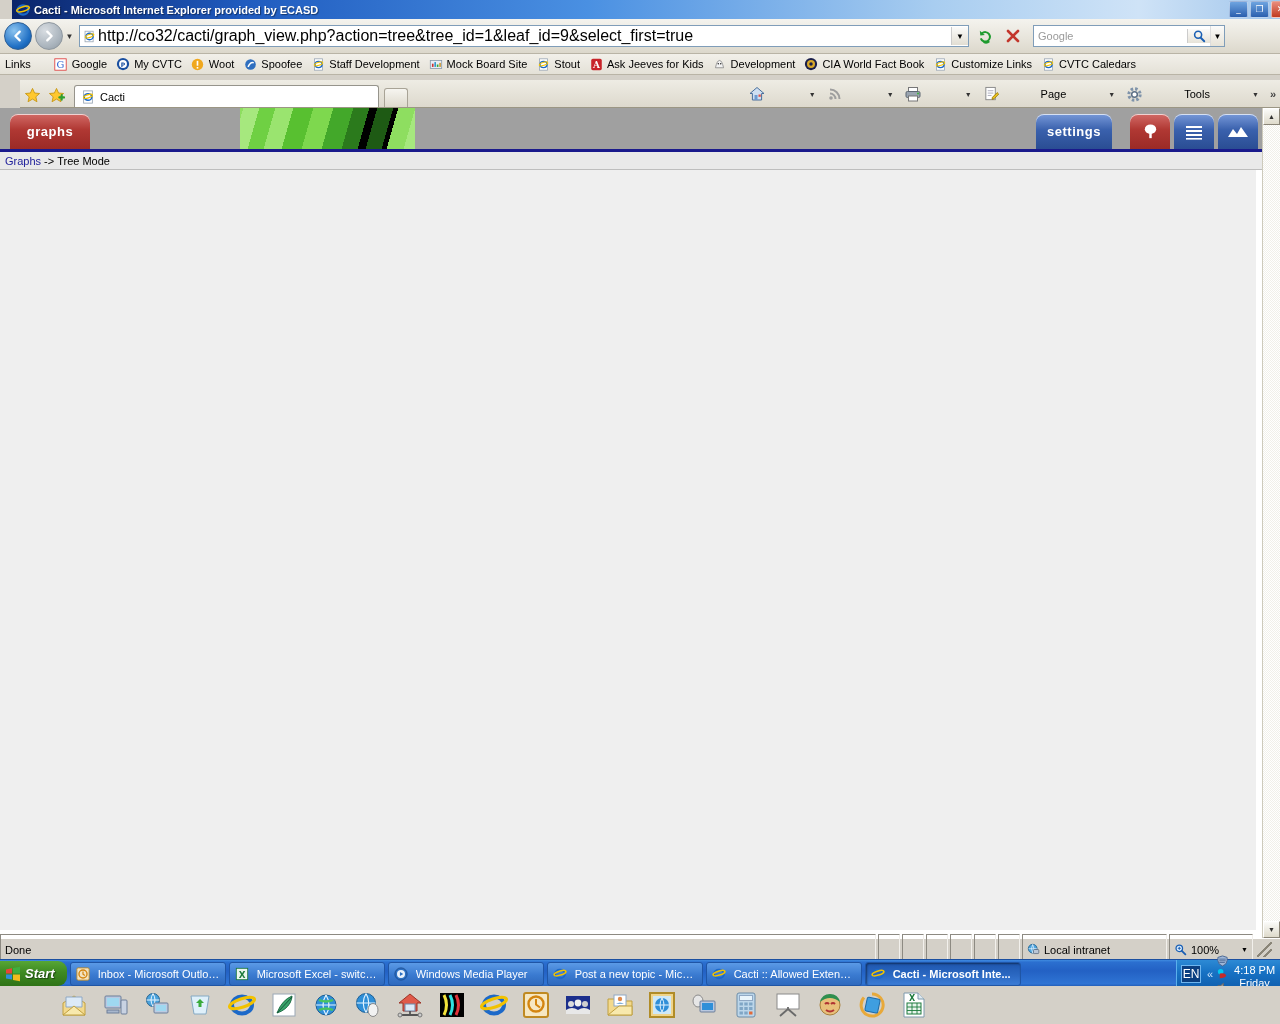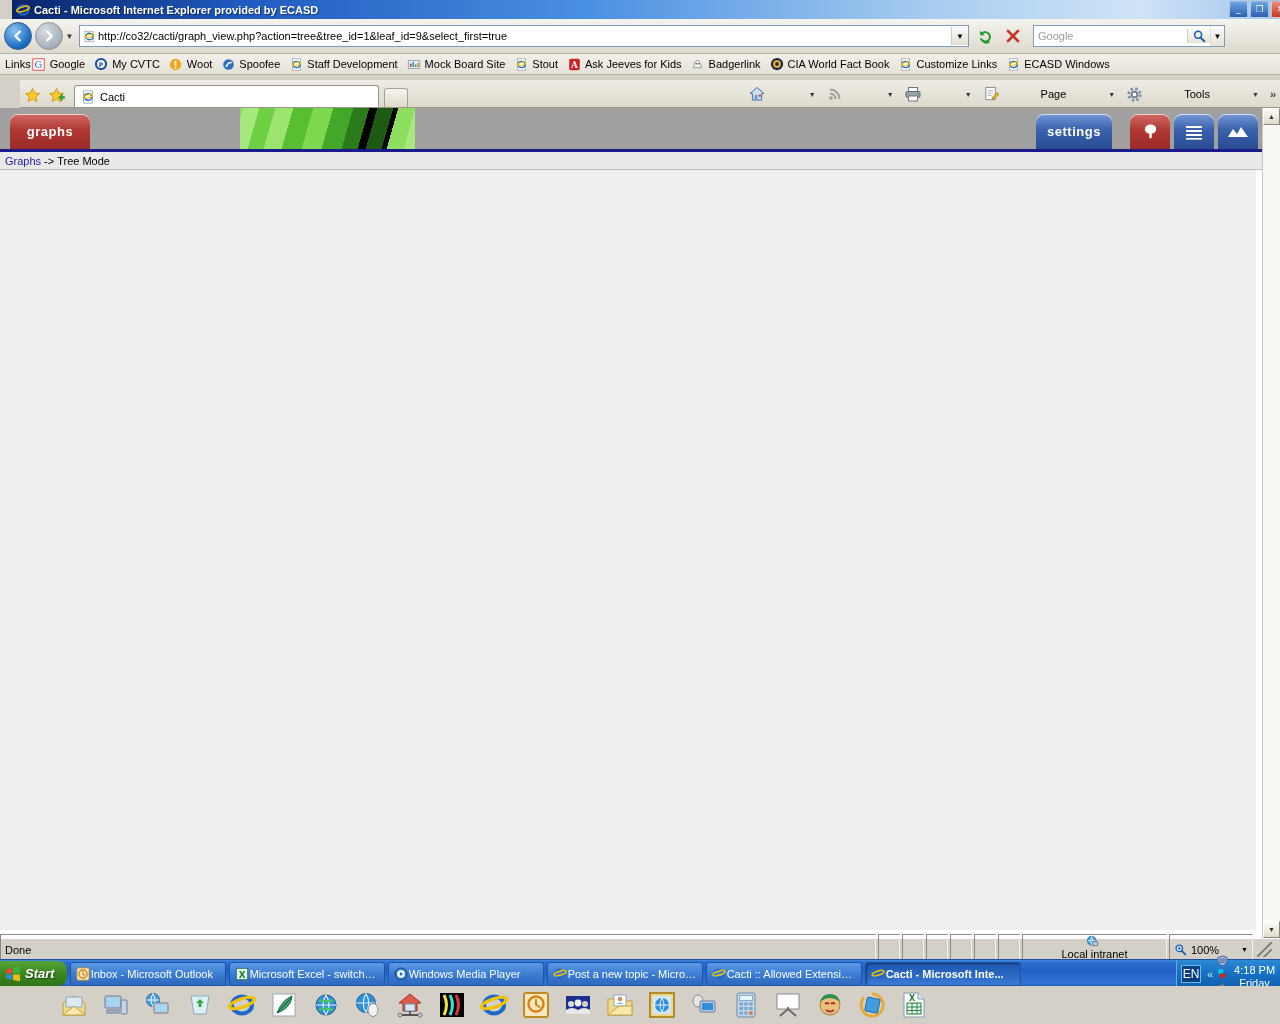--- a/index.html
+++ b/index.html
@@ -54,21 +54,21 @@
   }
   .navbtn.back { margin-left: 4px; background: radial-gradient(circle at 35% 30%, #8cc4f0, #1f6fc4 65%, #0d4d94); border: 1px solid #2f5f94;}
   .navbtn.fwd  { margin-left: 3px; background: radial-gradient(circle at 35% 30%, #d8dde2, #a9b3bc 65%, #8d969e); border: 1px solid #8e979f;}
   .navdrop { width: 13px; text-align: center; color: #333; font-size: 8px; }
   .urlwrap {
     flex: 0 0 auto; width: 888px; height: 20px; margin-left: 3px;
     background: #fff; border: 1px solid #7f9db9;
     display: flex; align-items: center; position: relative;
   }
   .url-fav { width: 18px; display:flex; align-items:center; justify-content:center; }
-  .url-text { flex: 1; font-size: 11px; color: #000; white-space: nowrap; overflow: hidden; }
+  .url-text { flex: 1; font-size: 16px; color: #000; white-space: nowrap; overflow: hidden; }
   .url-drop {
     width: 16px; height: 18px; border-left: 1px solid #ccc;
     display: flex; align-items: center; justify-content: center;
     font-size: 8px; background: linear-gradient(to bottom,#fbfbfa,#e2ded3);
   }
   .iconbtn {
     width: 22px; height: 22px; margin-left: 4px;
     display: flex; align-items: center; justify-content: center;
     border: 1px solid transparent;
   }
@@ -87,21 +87,21 @@
 
   
   .linksbar {
     position: absolute; left: 0; top: 54px; width: 1280px; height: 20px;
     background: linear-gradient(to bottom, #f2f0ea, #e4e1d7);
     display: flex; align-items: center;
     border-bottom: 1px solid #b9b4a6;
     font-size: 11px; color: #000;
     overflow: hidden; white-space: nowrap;
   }
-  .links-label { padding: 0 0 0 5px; }
+  .links-label { padding: 0 22px 0 5px; }
   .link-item { display: flex; align-items: center; padding: 0 6px 0 0; margin-right: 2px; }
   .link-item .lico { width: 16px; height: 16px; margin-right: 3px; display:flex;align-items:center;justify-content:center; }
   .link-item .ltxt { font-size: 11px; }
 
   
   .tabrow {
     position: absolute; left: 0; top: 80px; width: 1280px; height: 27px;
     background: linear-gradient(to bottom, #eeece4, #ddd9cd);
     border-bottom: 1px solid #9b9684;
     display: flex; align-items: flex-end; margin-left: 20px;
@@ -208,21 +208,21 @@
     font-size: 11px;
   }
   .st-cell {
     height: 32px; border: 1px solid #a7a39a; border-top-color:#8d8a82; border-left-color:#8d8a82;
     border-right-color:#f2f0ec; border-bottom-color:#f2f0ec;
     margin-right: 2px; display: flex; align-items: center; padding: 0 4px;
     box-sizing: border-box;
   }
   .st-done { width: 876px; }
   .st-small { width: 22px; }
-  .st-zone { width: 145px; flex-direction: column; }
+  .st-zone { width: 145px; }
   .st-zoom { width: 84px; justify-content: space-between;}
   .st-grip {
     width: 15px; height: 15px; margin-left: 2px;
     background:
       linear-gradient(135deg, transparent 46%, #8a8578 46%, #8a8578 54%, transparent 54%),
       linear-gradient(135deg, transparent 70%, #8a8578 70%, #8a8578 78%, transparent 78%);
   }
 
   
   .taskbar {
@@ -237,21 +237,21 @@
     border-radius: 0 9px 9px 0;
     display: flex; align-items: center; gap: 4px;
     color: #fff; font-weight: bold; font-size: 13px;
     text-shadow: 1px 1px 1px rgba(0,0,0,.5);
     font-style: italic;
   }
   .tbtn {
     height: 22px; width: 144px; margin-right: 3px;
     background: linear-gradient(to bottom, #5b9ae6, #3a7ad0 55%, #2e69bd);
     border: 1px solid #1f55a5; border-radius: 3px;
-    display: flex; align-items: center; gap: 1px; padding: 0 5px;
+    display: flex; align-items: center; gap: 8px; padding: 0 5px;
     color: #fff; font-size: 11px; overflow: hidden; white-space: nowrap;
   }
   .tbtn.active { background: linear-gradient(to bottom, #1e56ae, #2b68c2 55%, #3b7cd6); font-weight: bold; box-shadow: inset 1px 1px 2px rgba(0,0,0,.45); }
   .tbtn .ttxt { overflow: hidden; text-overflow: ellipsis; }
   .tray {
     position: absolute; right: 0; top: 0; height: 27px;
     display: flex; align-items: center;
     background: linear-gradient(to bottom, #2d8ad5, #1772c4 45%, #1060b0);
     border-left: 1px solid #5ab0ec; padding: 0 4px;
   }
@@ -433,21 +433,21 @@
     </span>
 
     <span class="link-item">
       <span class="lico">
         <svg width="13" height="13" viewBox="0 0 16 16">
             <path d="M3 12 q2-9 5-9 t5 9 z" fill="#f2f2f2" stroke="#888"></path>
             <circle cx="6.5" cy="7" r=".9" fill="#222"></circle>
             <circle cx="9.5" cy="7" r=".9" fill="#222"></circle>
           </svg>
       </span>
-      <span class="ltxt">Badgerlink</span>
+      <span class="ltxt">Development</span>
     </span>
 
     <span class="link-item">
       <span class="lico">
         <svg width="14" height="14" viewBox="0 0 16 16">
             <circle cx="8" cy="8" r="7" fill="#1a1f4a"></circle>
             <circle cx="8" cy="8" r="4.6" fill="#d8a82a"></circle>
             <circle cx="8" cy="8" r="2" fill="#1a1f4a"></circle>
           </svg>
       </span>
@@ -466,21 +466,21 @@
     </span>
 
     <span class="link-item">
       <span class="lico">
         <svg width="13" height="13" viewBox="0 0 16 16">
             <rect x="3" y="1" width="10" height="14" fill="#fff" stroke="#9aa7b5"></rect>
             <ellipse cx="8" cy="8" rx="4.3" ry="3.8" fill="none" stroke="#1c69c9" stroke-width="1.7"></ellipse>
             <ellipse cx="8" cy="7.3" rx="5.4" ry="1.8" fill="none" stroke="#f2c200" stroke-width="1.3" transform="rotate(-18 8 7.3)"></ellipse>
           </svg>
       </span>
-      <span class="ltxt">ECASD Windows</span>
+      <span class="ltxt">CVTC Caledars</span>
     </span>
   </div>
 
   <div class="tabrow">
     <span class="tab-star">
       <svg width="17" height="17" viewBox="0 0 18 18">
           <path d="M9 1.5 L11.2 6.4 L16.5 6.9 L12.5 10.4 L13.7 15.6 L9 12.8 L4.3 15.6 L5.5 10.4 L1.5 6.9 L6.8 6.4 Z" fill="#ffc82e" stroke="#c99a18"></path>
         </svg>
     </span>
     <span class="tab-star">

